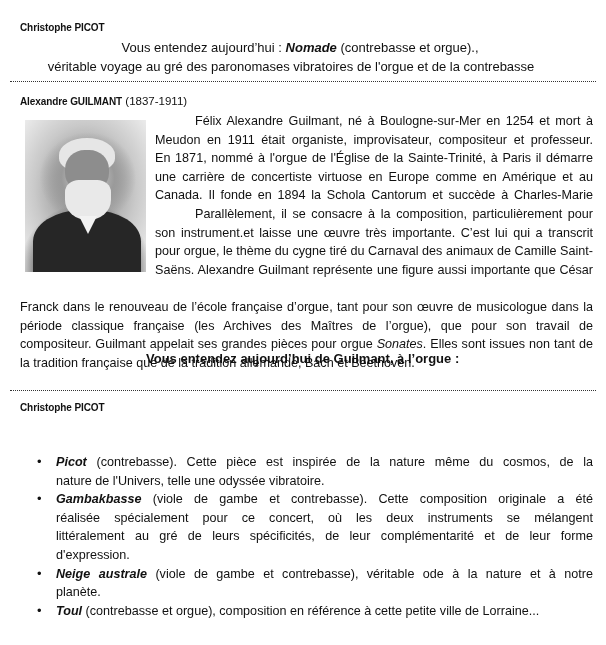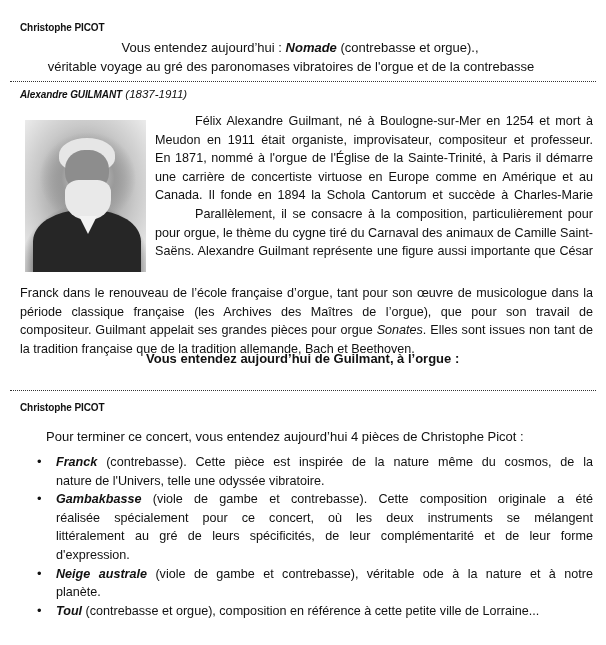--- a/index.html
+++ b/index.html
@@ -63,61 +63,61 @@
 <div class="page">
 
   <div class="block heading" style="left:20px; top:22px;">Christophe PICOT</div>
   <div class="block line center" style="left:0; width:600px; top:39px;">
     <span>Vous entendez aujourd’hui :  </span><span class="bi">Nomade</span><span> (contrebasse et orgue).,</span>
   </div>
   <div class="block line center" style="left:0; width:582px; top:58px;">véritable voyage au gré des paronomases vibratoires de l'orgue et de la contrebasse</div>
 
   <div class="sep" style="top:81px;"></div>
 
-  <div class="block" style="left:20px; top:86px;font-style:italic;">
+  <div class="block" style="left:20px; top:93px;">
     <span class="heading">Alexandre GUILMANT</span><span class="dates"> (1837-1911)</span>
   </div>
 
   <div class="photo" title="Portrait of Alexandre Guilmant">
     <div class="coat"></div>
     <div class="hair"></div>
     <div class="face"></div>
     <div class="beard"></div>
     <div class="collar"></div>
   </div>
 
   <div class="block" style="left:155px; top:112px; width:438px;">
     <div class="just" style="padding-left:40px;">Félix Alexandre Guilmant, né à Boulogne-sur-Mer en 1254 et mort à</div>
     <div class="just">Meudon en 1911 était organiste, improvisateur, compositeur et professeur.</div>
     <div class="just">En 1871, nommé à l'orgue de l'Église de la Sainte-Trinité, à Paris il démarre</div>
     <div class="just">une carrière de concertiste virtuose en Europe comme en Amérique et au</div>
     <div class="just">Canada. Il fonde en 1894 la Schola Cantorum et succède à Charles-Marie</div>
     <div class="just" style="padding-left:40px;">Parallèlement, il se consacre à la composition, particulièrement pour</div>
+    <div class="just">son instrument.et laisse une œuvre très importante. C’est lui qui a transcrit</div>
     <div class="just">pour orgue, le thème du cygne tiré du Carnaval des animaux de Camille Saint-</div>
     <div class="just">Saëns. Alexandre Guilmant représente une figure aussi importante que César</div>
   </div>
 
-  <div class="block" style="left:20px; top:284px; width:573px;">
+  <div class="block" style="left:20px; top:298px; width:573px;">
     <div class="just">Franck dans le renouveau de l’école française d’orgue, tant pour son œuvre de musicologue dans la</div>
     <div class="just">période classique française (les Archives des Maîtres de l’orgue), que pour son travail de</div>
     <div class="just"><span>compositeur. Guilmant appelait ses grandes pièces pour orgue </span><span class="i">Sonates</span><span>. Elles sont issues non tant de</span></div>
     <div class="just last">la tradition française que de la tradition allemande, Bach et Beethoven.</div>
   </div>
 
   <div class="block line" style="left:146px; top:350px;font-weight:bold;">Vous entendez aujourd’hui de Guilmant, à l’orgue :</div>
 
   <div class="sep" style="top:390px;"></div>
 
   <div class="block heading" style="left:20px; top:402px;">Christophe PICOT</div>
-  <div class="block line" style="left:46px; top:428px;">Pour terminer ce concert, vous entendez aujourd’hui 4 pièces de Christophe Picot :</div>
 
   <ul class="pieces block" style="left:56px; top:453px; width:537px;">
     <li>
       <span class="bullet">•</span>
-      <div class="just"><span class="bi">Franck</span><span> (contrebasse). Cette pièce est inspirée de la nature même du cosmos, de la</span></div>
+      <div class="just"><span class="bi">Picot</span><span> (contrebasse). Cette pièce est inspirée de la nature même du cosmos, de la</span></div>
       <div class="just last">nature de l'Univers, telle une odyssée vibratoire.</div>
     </li>
     <li>
       <span class="bullet">•</span>
       <div class="just"><span class="bi">Gambakbasse</span><span> (viole de gambe et contrebasse). Cette composition originale a été</span></div>
       <div class="just">réalisée spécialement pour ce concert, où les deux instruments se mélangent</div>
       <div class="just">littéralement au gré de leurs spécificités, de leur complémentarité et de leur forme</div>
       <div class="just last">d'expression.</div>
     </li>
     <li>

